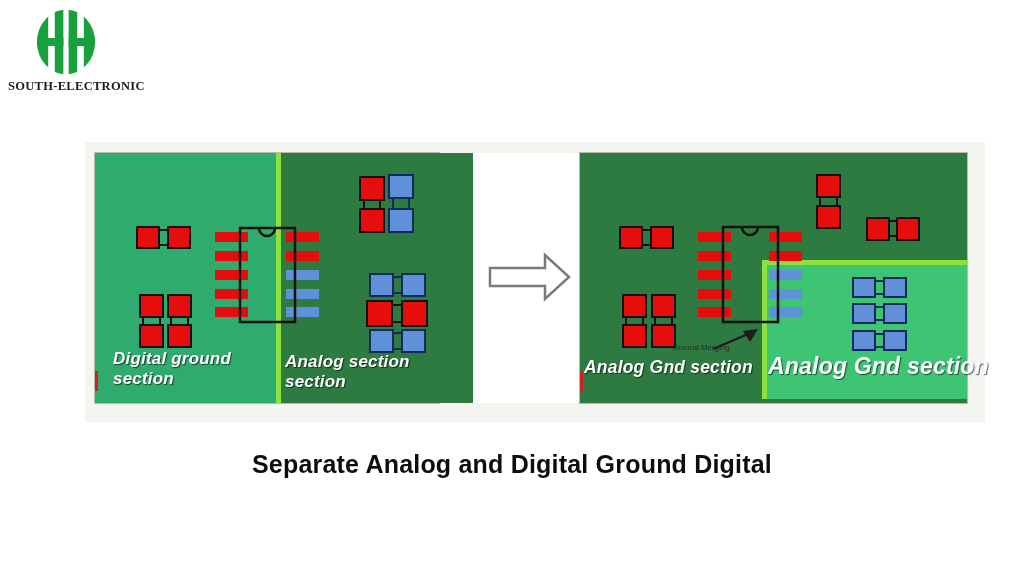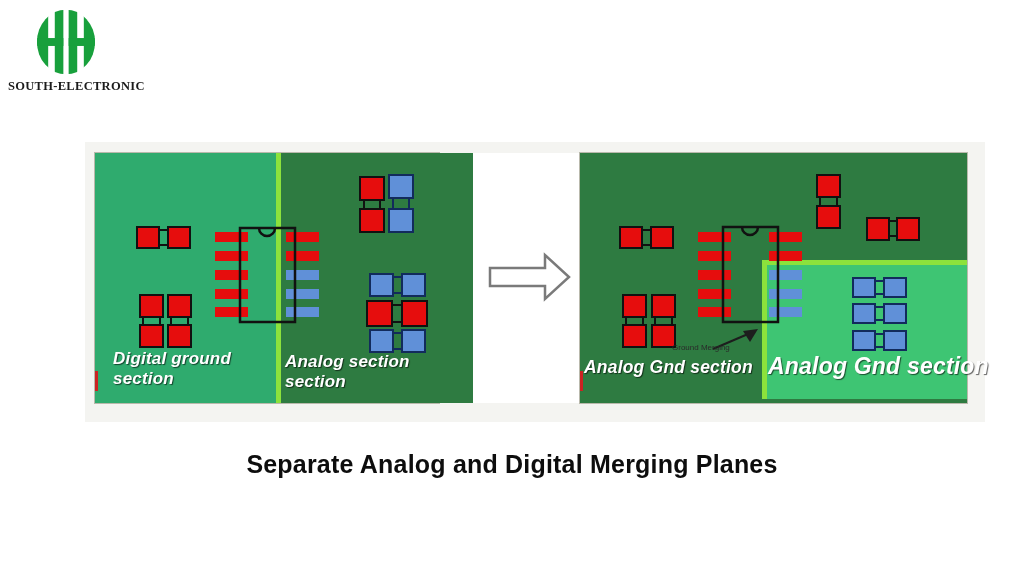--- a/index.html
+++ b/index.html
@@ -208,15 +208,15 @@
           <polygon points="178,176 163,178 170,189" fill="#1d1d1d"></polygon>
         </g>
       </svg>
 
       <div class="merge-note" style="left:92px;top:190px;">Ground Merging</div>
       <div class="pcb-label" style="left:4px;top:204px;font-size:17.5px;">Analog Gnd section</div>
       <div class="pcb-label" style="left:188px;top:203px;font-size:23px;">Analog Gnd section</div>
     </div>
   </div>
 
-  <div class="caption">Separate Analog and Digital Merging Planes</div>
+  <div class="caption">Separate Analog and Digital Ground Digital</div>
 
 </div>
 
 </body></html>

